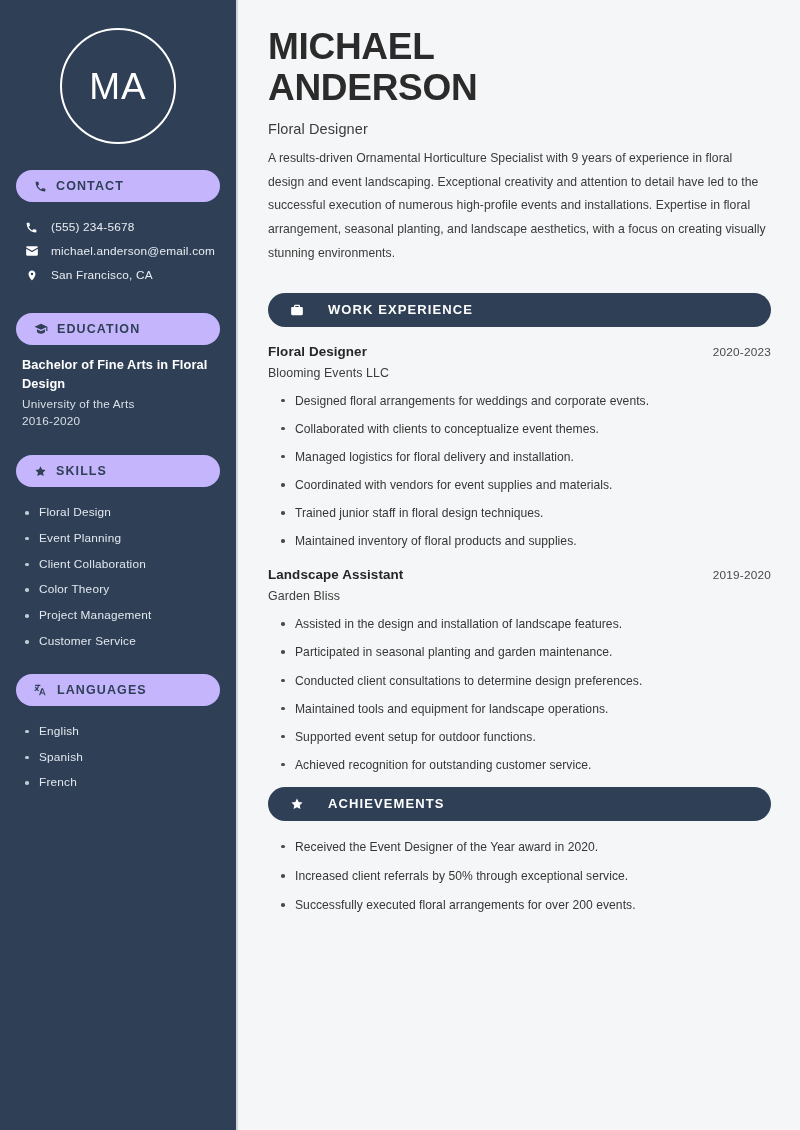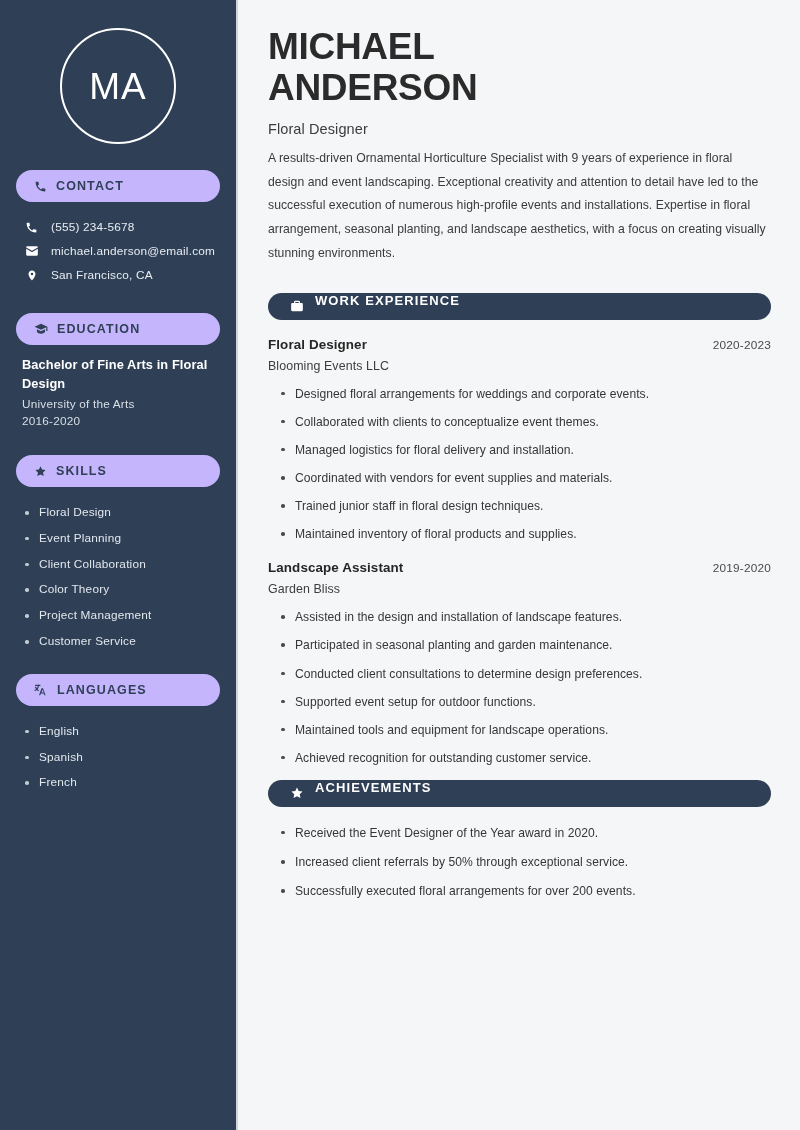--- a/index.html
+++ b/index.html
@@ -162,23 +162,24 @@
     color: #3a3a3a;
     margin-top: 10px;
     letter-spacing: .05px;
   }
 
   
   .bar {
     background: #2e3f56;
     color: #ffffff;
     border-radius: 999px;
-    height: 27px;
-    display: flex;
-    gap: 11px;
+    height: 34px;
+    display: flex;
+    align-items: center;
+    gap: 24px;
     padding: 0 22px;
     font-size: 13px;
     font-weight: bold;
     letter-spacing: 1.1px;
   }
   .bar .ico { display: flex; align-items: center; }
   .bar .ico svg { display: block; fill: #ffffff; }
   .bar-work { margin-top: 27px; }
   .bar-achv { margin-top: 10px; }
 
@@ -362,22 +363,22 @@
     <div class="job job2">
       <div class="job-head">
         <span class="job-title">Landscape Assistant</span>
         <span class="job-dates">2019-2020</span>
       </div>
       <div class="job-company">Garden Bliss</div>
       <div class="main-list">
         <div class="main-item">Assisted in the design and installation of landscape features.</div>
         <div class="main-item">Participated in seasonal planting and garden maintenance.</div>
         <div class="main-item">Conducted client consultations to determine design preferences.</div>
+        <div class="main-item">Maintained tools and equipment for landscape operations.</div>
         <div class="main-item">Supported event setup for outdoor functions.</div>
-        <div class="main-item">Maintained tools and equipment for landscape operations.</div>
         <div class="main-item">Achieved recognition for outstanding customer service.</div>
       </div>
     </div>
 
     <div class="bar bar-achv">
       <span class="ico">
         <svg width="14" height="14" viewBox="0 0 24 24">
             <path d="M12 2.5l2.9 6 6.6.9-4.8 4.6 1.2 6.5L12 17.4 6.1 20.5l1.2-6.5L2.5 9.4l6.6-.9 2.9-6z"></path>
           </svg>
       </span>

